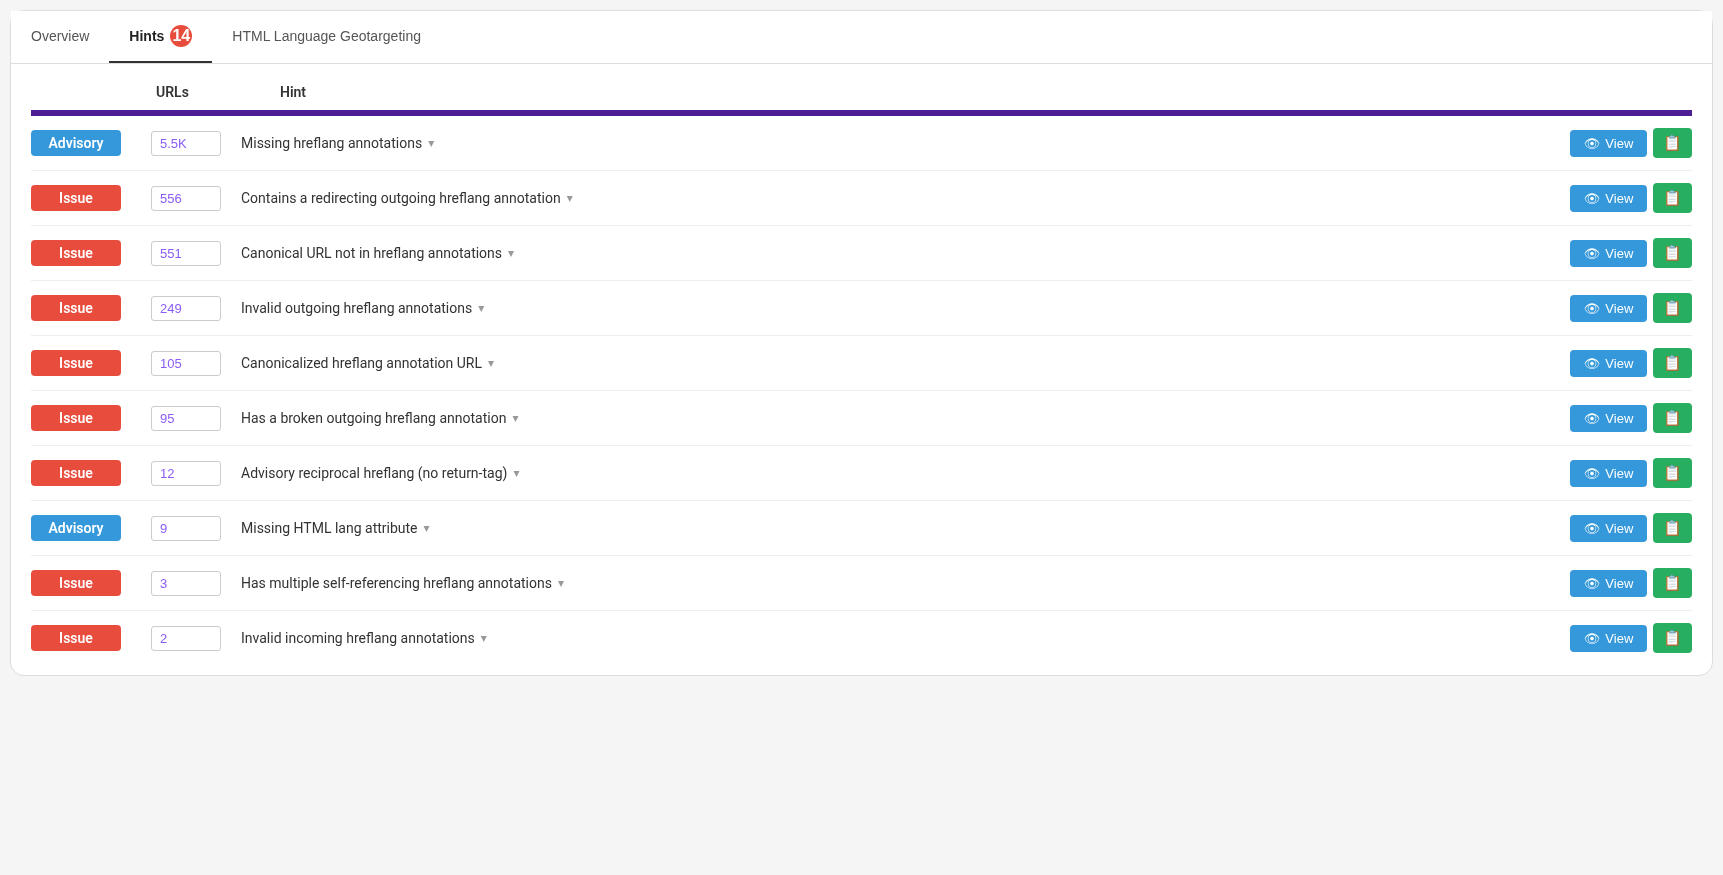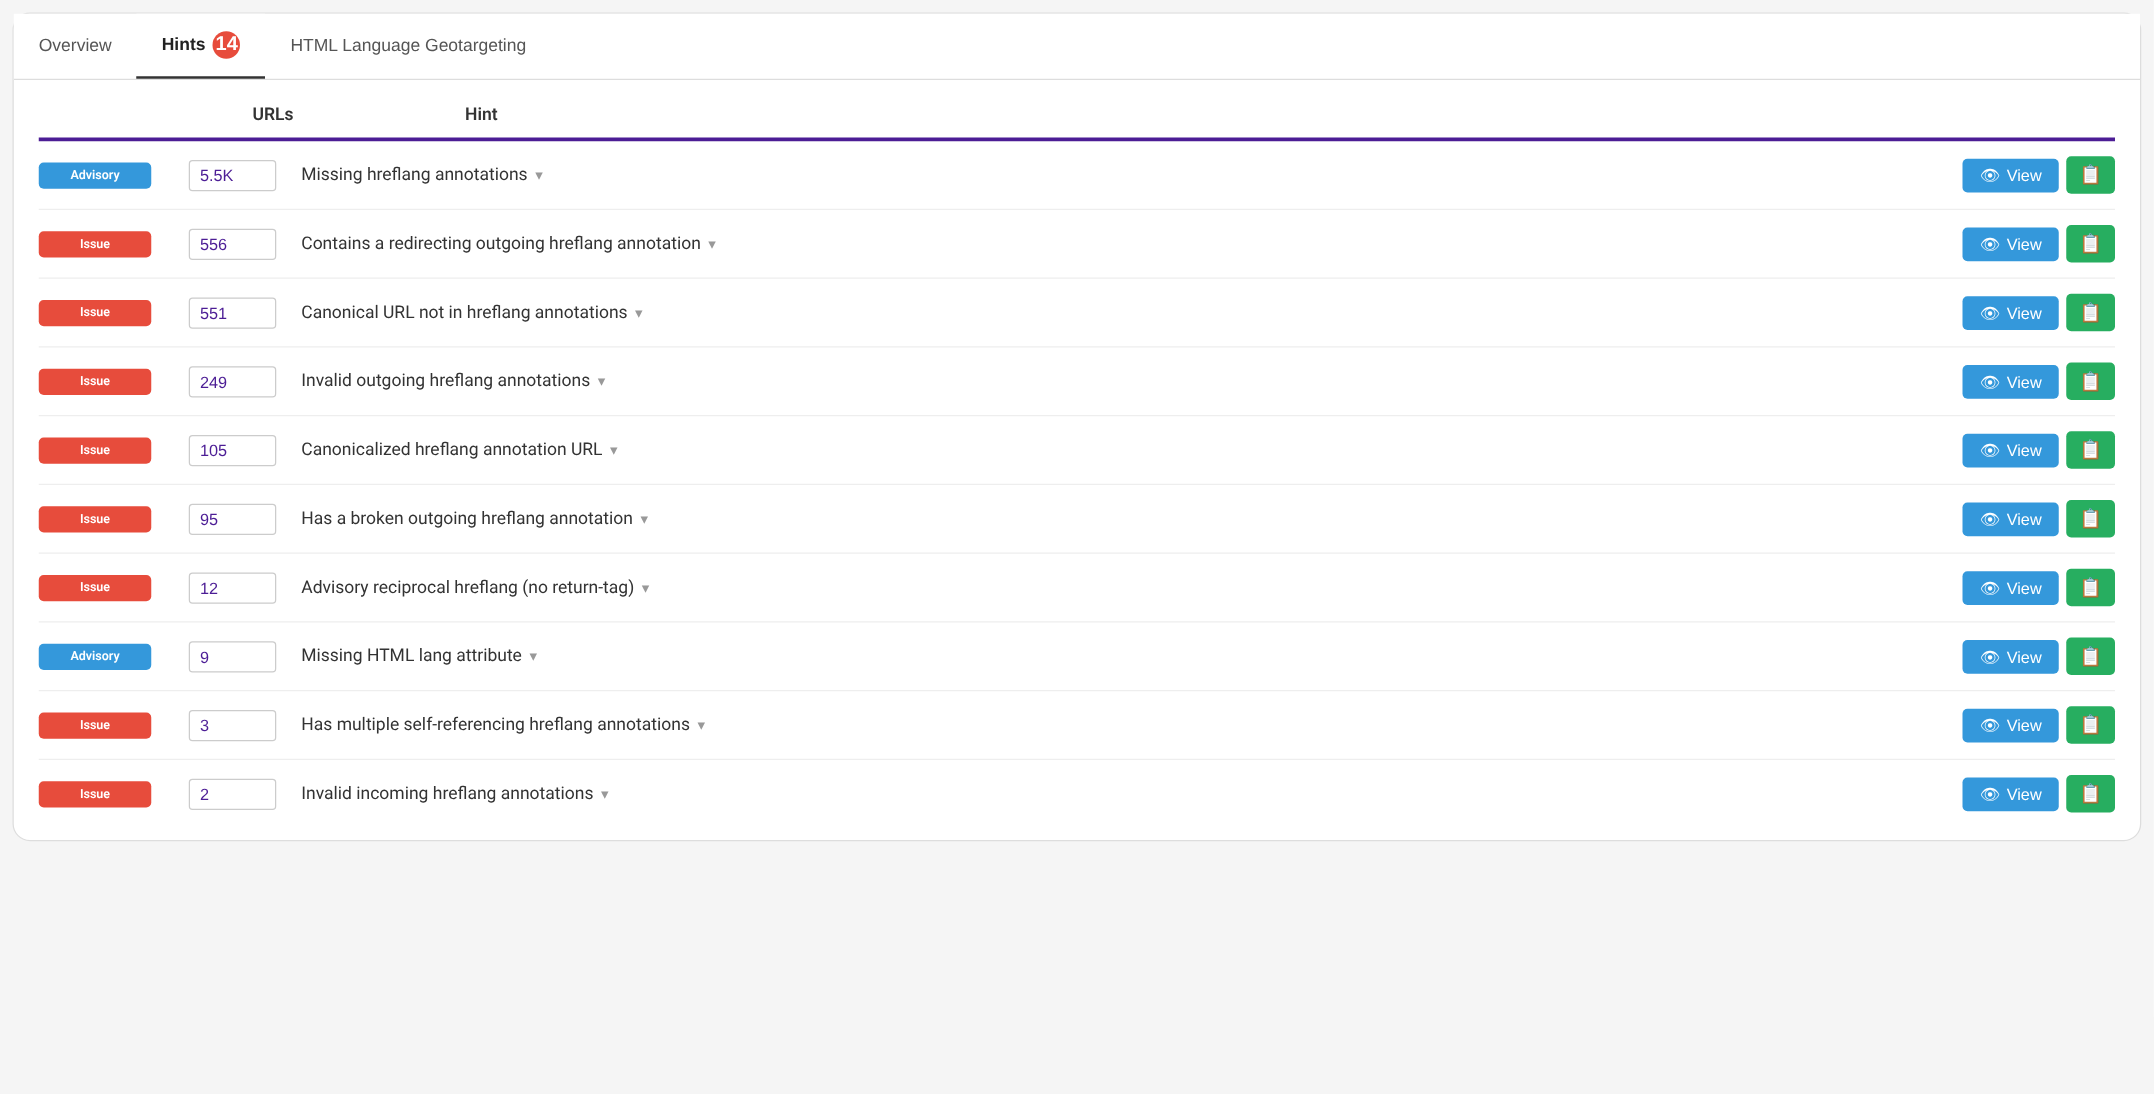--- a/index.html
+++ b/index.html
@@ -10,35 +10,35 @@
     
     .tabs { display: flex; border-bottom: 1px solid #ddd; background: #fff; }
     .tab { padding: 14px 20px; cursor: pointer; border: none; background: none; font-size: 14px; color: #555; border-bottom: 2px solid transparent; white-space: nowrap; }
     .tab.active { font-weight: 600; color: #222; border-bottom: 2px solid #333; background: #fff; }
     .tab-badge { display: inline-block; background: #e74c3c; color: #fff; border-radius: 50%; width: 22px; height: 22px; text-align: center; line-height: 22px; font-size: 16px; font-weight: 700; margin-left: 6px; }
 
     
     .table-area { padding: 20px 20px 10px; }
 
     
-    .header-row { display: flex; align-items: flex-end; padding: 0 0 10px 0; border-bottom: 3px solid #4c1d95; gap: 46px; }
+    .header-row { display: flex; align-items: flex-end; padding: 0 0 10px 0; border-bottom: 6px solid #4c1d95; }
     .col-type { width: 120px; flex-shrink: 0; }
     .col-urls { width: 90px; flex-shrink: 0; font-weight: 600; color: #333; padding-left: 5px; }
     .col-hint { flex: 1; font-weight: 600; color: #333; margin-left: 39px; }
 
     
     .data-row { display: flex; align-items: center; padding: 12px 0; border-bottom: 1px solid #eee; }
     .data-row:last-child { border-bottom: none; }
 
-    .badge { display: inline-block; padding: 5px 14px; border-radius: 4px; font-size: 10px; font-weight: 600; color: #fff; text-align: center; min-width: 90px; }
+    .badge { display: inline-block; padding: 5px 14px; border-radius: 4px; font-size: 14px; font-weight: 600; color: #fff; text-align: center; min-width: 90px; }
     .badge-advisory { background: #3498db; }
     .badge-issue { background: #e74c3c; }
 
     .url-count { width: 90px; flex-shrink: 0; }
-    .url-count input { width: 70px; border: 1px solid #ccc; border-radius: 3px; padding: 4px 8px; font-size: 13px; color: #4c1d95; background: #fff; text-align: left; }
+    .url-count input { width: 70px; border: 1px solid #ccc; border-radius: 3px; padding: 4px 8px; font-size: 13px; color: #8b5cf6; background: #fff; text-align: left; }
 
     .hint-text { flex: 1; font-size: 14px; color: #333; display: flex; align-items: center; gap: 6px; }
     .dropdown-arrow { color: #999; font-size: 12px; }
 
     .actions { display: flex; gap: 6px; align-items: center; }
 
     .btn-view { background: #3498db; color: #fff; border: none; border-radius: 4px; padding: 6px 14px; cursor: pointer; font-size: 13px; display: flex; align-items: center; gap: 5px; }
 
     .btn-export { background: #27ae60; color: #fff; border: none; border-radius: 4px; padding: 6px 10px; cursor: pointer; font-size: 13px; display: flex; align-items: center; justify-content: center; }
   </style>

